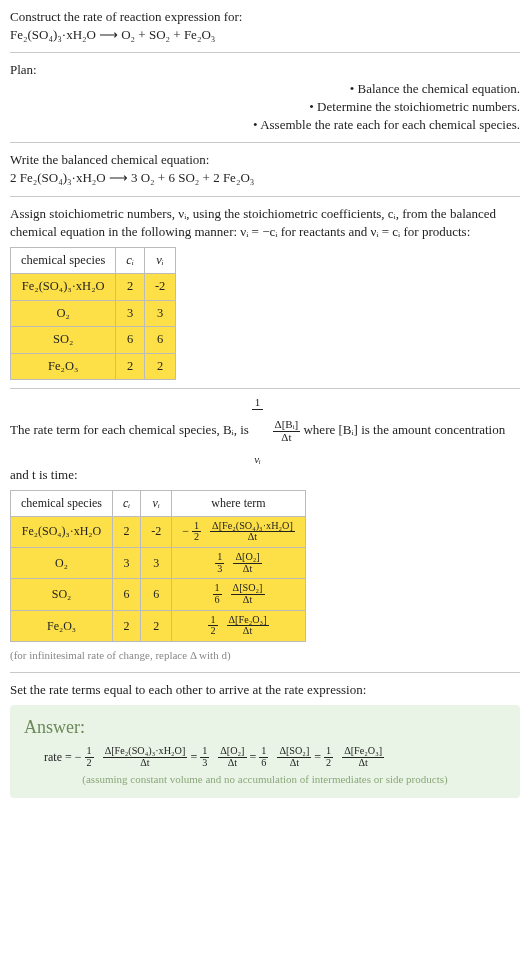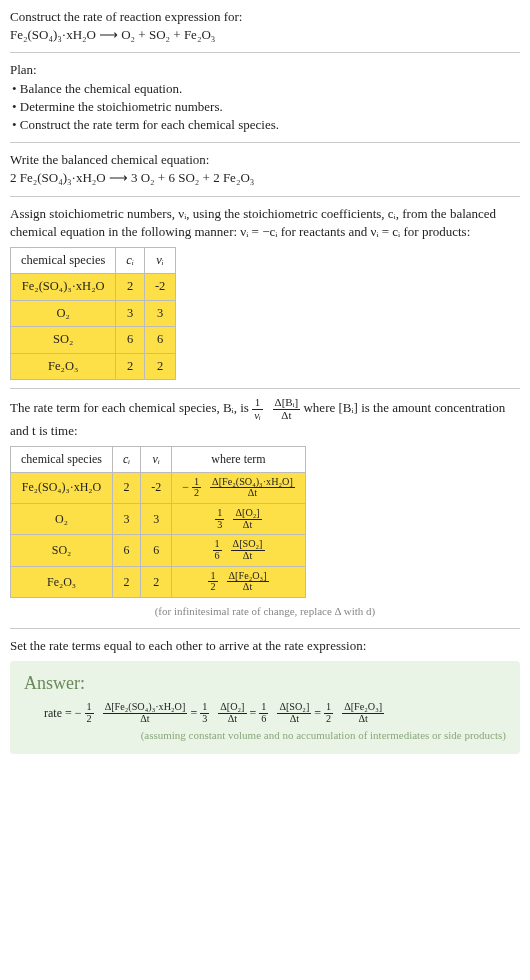--- a/index.html
+++ b/index.html
@@ -8,21 +8,21 @@
       font-size: 13px;
       color: #222;
       background: #fff;
       width: 530px;
       padding: 8px 10px;
       line-height: 1.4;
     }
     .section { margin-bottom: 8px; }
     hr { border: none; border-top: 1px solid #c8c8c8; margin: 8px 0; }
     .chem { white-space: nowrap; }
-    .plan-item { margin-left: 2px; }
+    .plan-item { margin-left: 2px; text-align: right; }
     table {
       border-collapse: collapse;
       margin: 6px 0;
     }
     td, th {
       border: 1px solid #bbb;
       padding: 4px 10px;
       text-align: center;
       font-weight: normal;
       background: #fde047;
@@ -30,49 +30,49 @@
     th { background: #fff; }
     .frac {
       display: inline-block;
       vertical-align: middle;
       text-align: center;
       font-size: 0.85em;
       line-height: 1.05;
     }
     .frac .num { display: block; border-bottom: 1px solid #222; padding: 0 2px; }
     .frac .den { display: block; padding: 0 2px; }
-    .small-note { color: #888; font-size: 11px; margin-top: 2px; text-align: center; }
+    .small-note { color: #888; font-size: 11px; margin-top: 2px; }
     .answer-box {
       background: #eaf4e6;
       border-radius: 4px;
       padding: 10px 14px;
       margin-top: 6px;
     }
     .answer-label { color: #6a8a5a; font-size: 18px; margin-bottom: 6px; }
-    .answer-note { color: #8aa87a; font-size: 11px; text-align: right; margin-top: 4px; }
+    .answer-note { color: #8aa87a; font-size: 11px; text-align: center; margin-top: 4px; }
     .rate-eq { font-size: 12px; }
     .inline-mid { vertical-align: middle; }
     .tbl-rate td, .tbl-rate th { font-size: 12px; }
     .tbl-stoich td, .tbl-stoich th { font-size: 12.5px; }
-    .ital { font-style: italic; }
+    .ital { font-style: italic; margin-top: 44px; }
   </style>
 </head>
 <body>
 
 <div class="section">
   <div>Construct the rate of reaction expression for:</div>
   <div class="chem">Fe₂(SO₄)₃·xH₂O ⟶ O₂ + SO₂ + Fe₂O₃</div>
 </div>
 <hr>
 
 <div class="section">
   <div>Plan:</div>
   <div class="plan-item">• Balance the chemical equation.</div>
   <div class="plan-item">• Determine the stoichiometric numbers.</div>
-  <div class="plan-item">• Construct the rate term for each chemical species.</div>
+  <div class="plan-item">• Assemble the rate each for each chemical species.</div>
 </div>
 <hr>
 
 <div class="section">
   <div>Write the balanced chemical equation:</div>
   <div class="chem">2 Fe₂(SO₄)₃·xH₂O ⟶ 3 O₂ + 6 SO₂ + 2 Fe₂O₃</div>
 </div>
 <hr>
 
 <div class="section">

